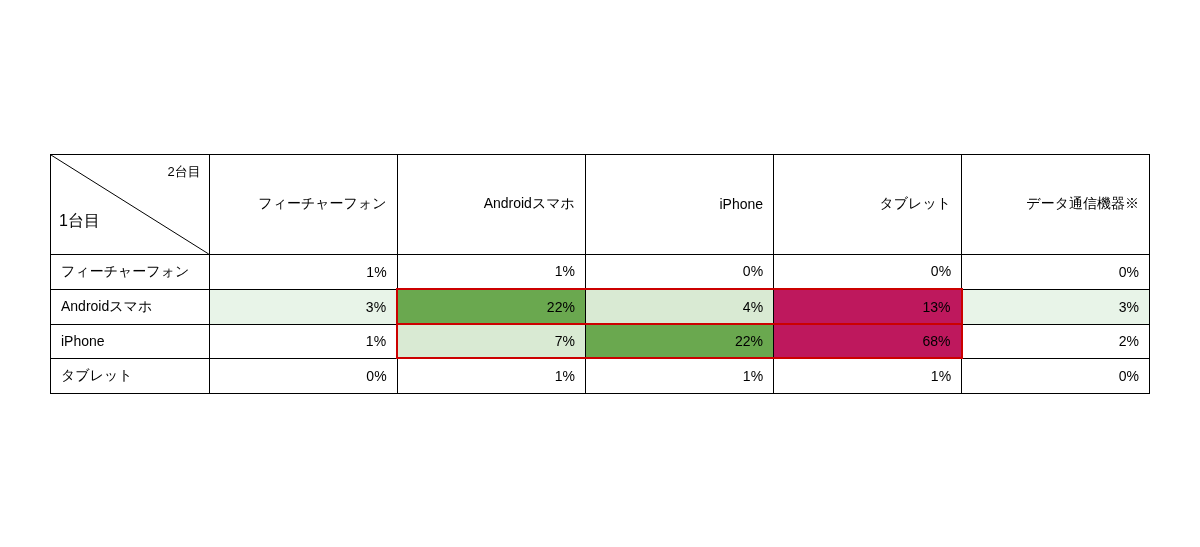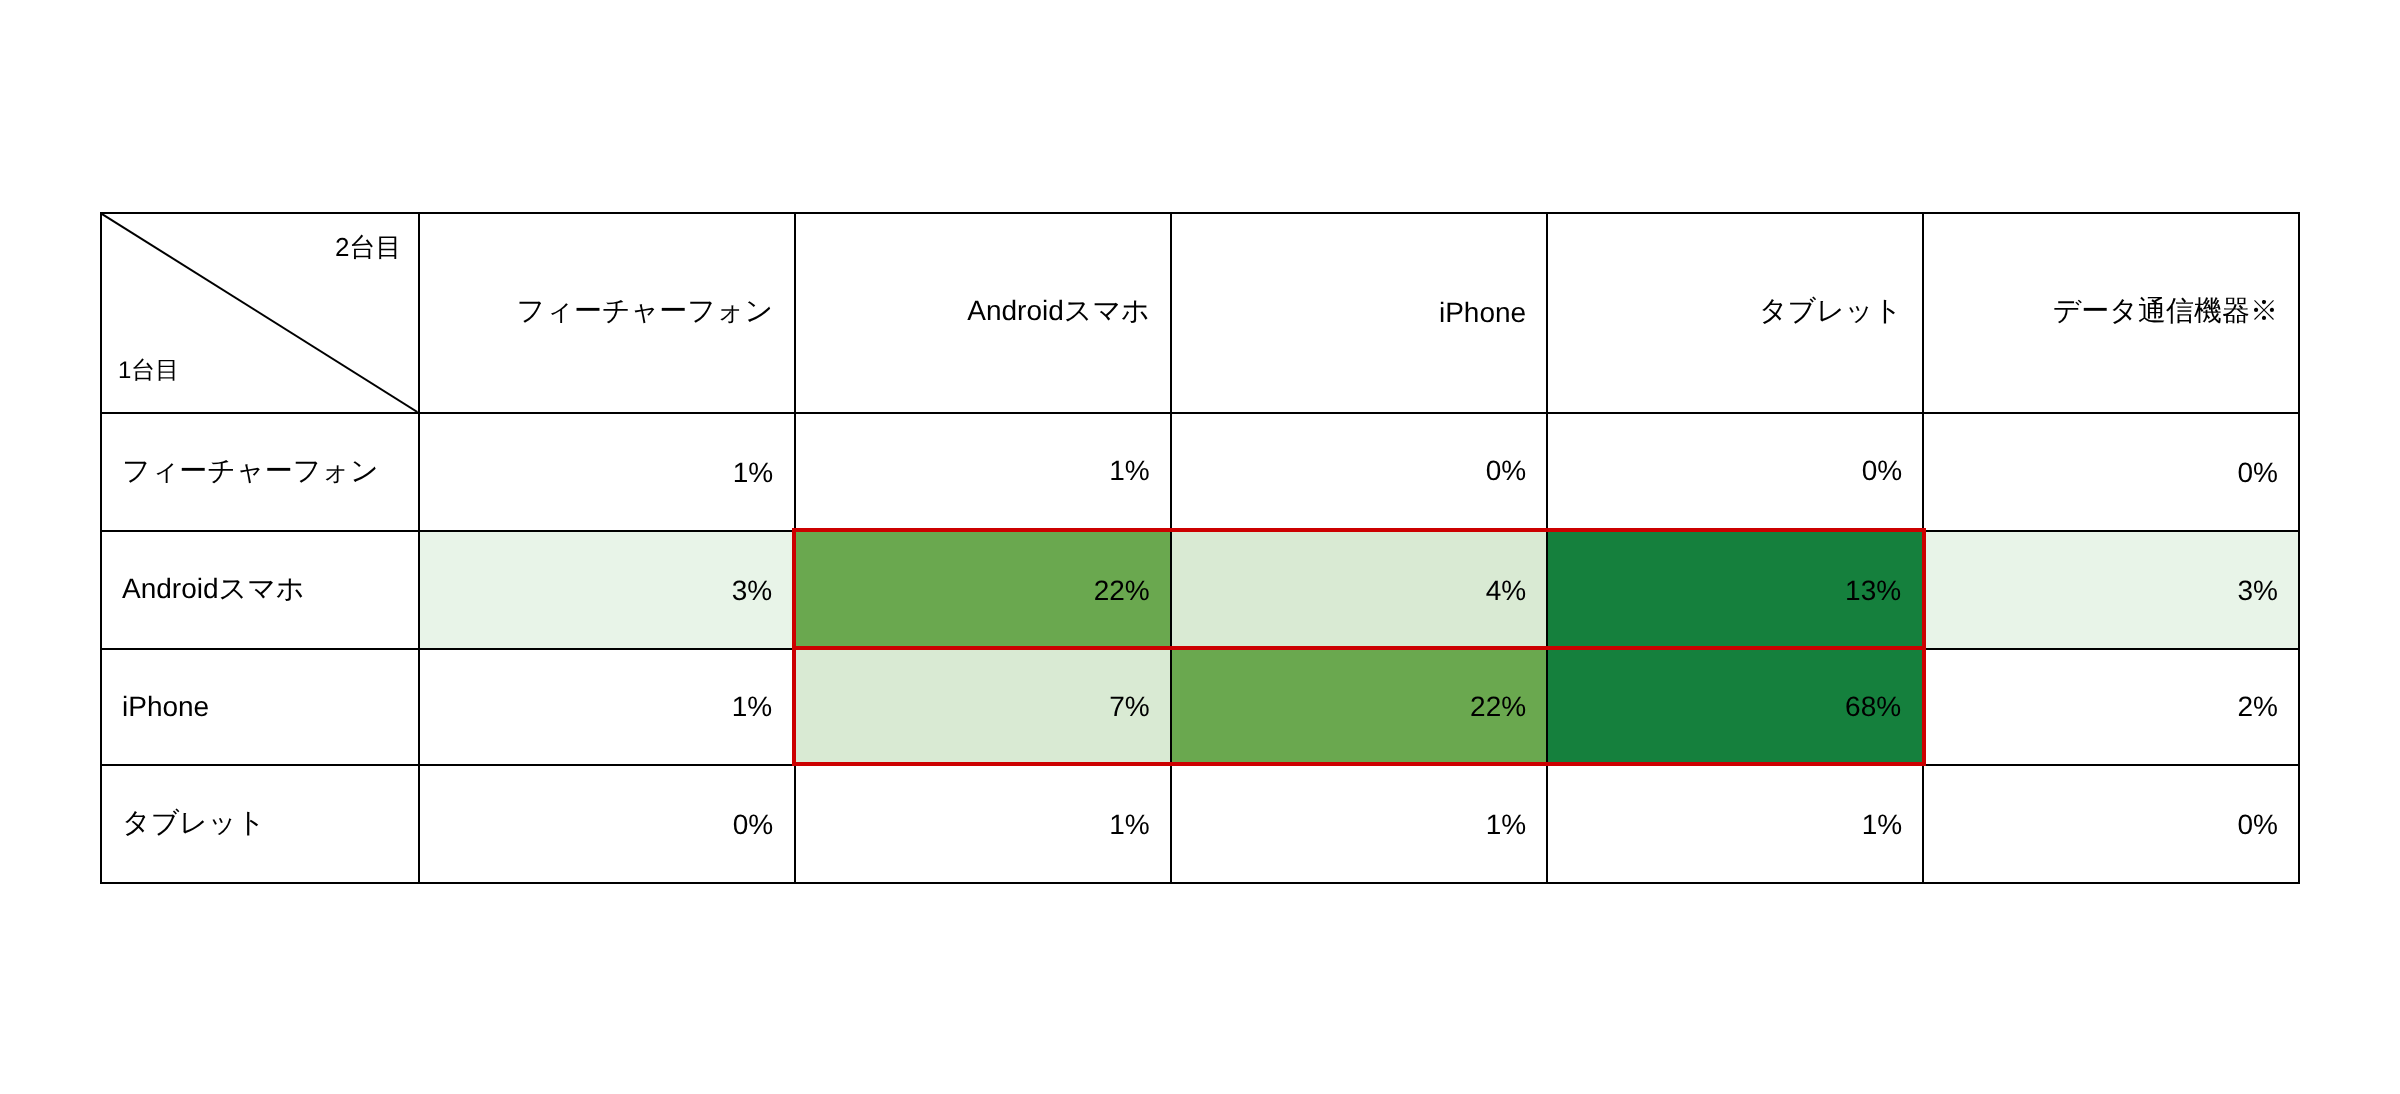--- a/index.html
+++ b/index.html
@@ -23,21 +23,21 @@
       width: 1100px;
     }
 
     table {
       border-collapse: collapse;
       width: 100%;
     }
 
     td, th {
       border: 1px solid #000000;
-      padding: 20px 10px;
+      padding: 8px 10px;
       vertical-align: middle;
     }
 
     
     .header-row td {
       background: #ffffff;
       font-weight: normal;
     }
 
     
@@ -53,24 +53,24 @@
       position: absolute;
       top: 8px;
       right: 8px;
       text-align: right;
       font-size: 13px;
       margin-left: 36px;
     }
 
     .corner-bottom-left {
       position: absolute;
-      bottom: 12px;
+      bottom: 22px;
       left: 8px;
       text-align: center;
-      font-size: 12px;
+      font-size: 16px;
     }
 
     .corner-line {
       position: absolute;
       top: 0;
       left: 0;
       width: 100%;
       height: 100%;
     }
 
@@ -85,21 +85,21 @@
       font-weight: normal;
       background: #ffffff;
     }
 
     
     .green-light {
       background-color: #d9ead3;
     }
 
     .green-medium {
-      background-color: #15803d;
+      background-color: #be185d;
     }
 
     .green-dark {
       background-color: #6aa84f;
     }
 
     .green-very-light {
       background-color: #e8f4e8;
     }
 

